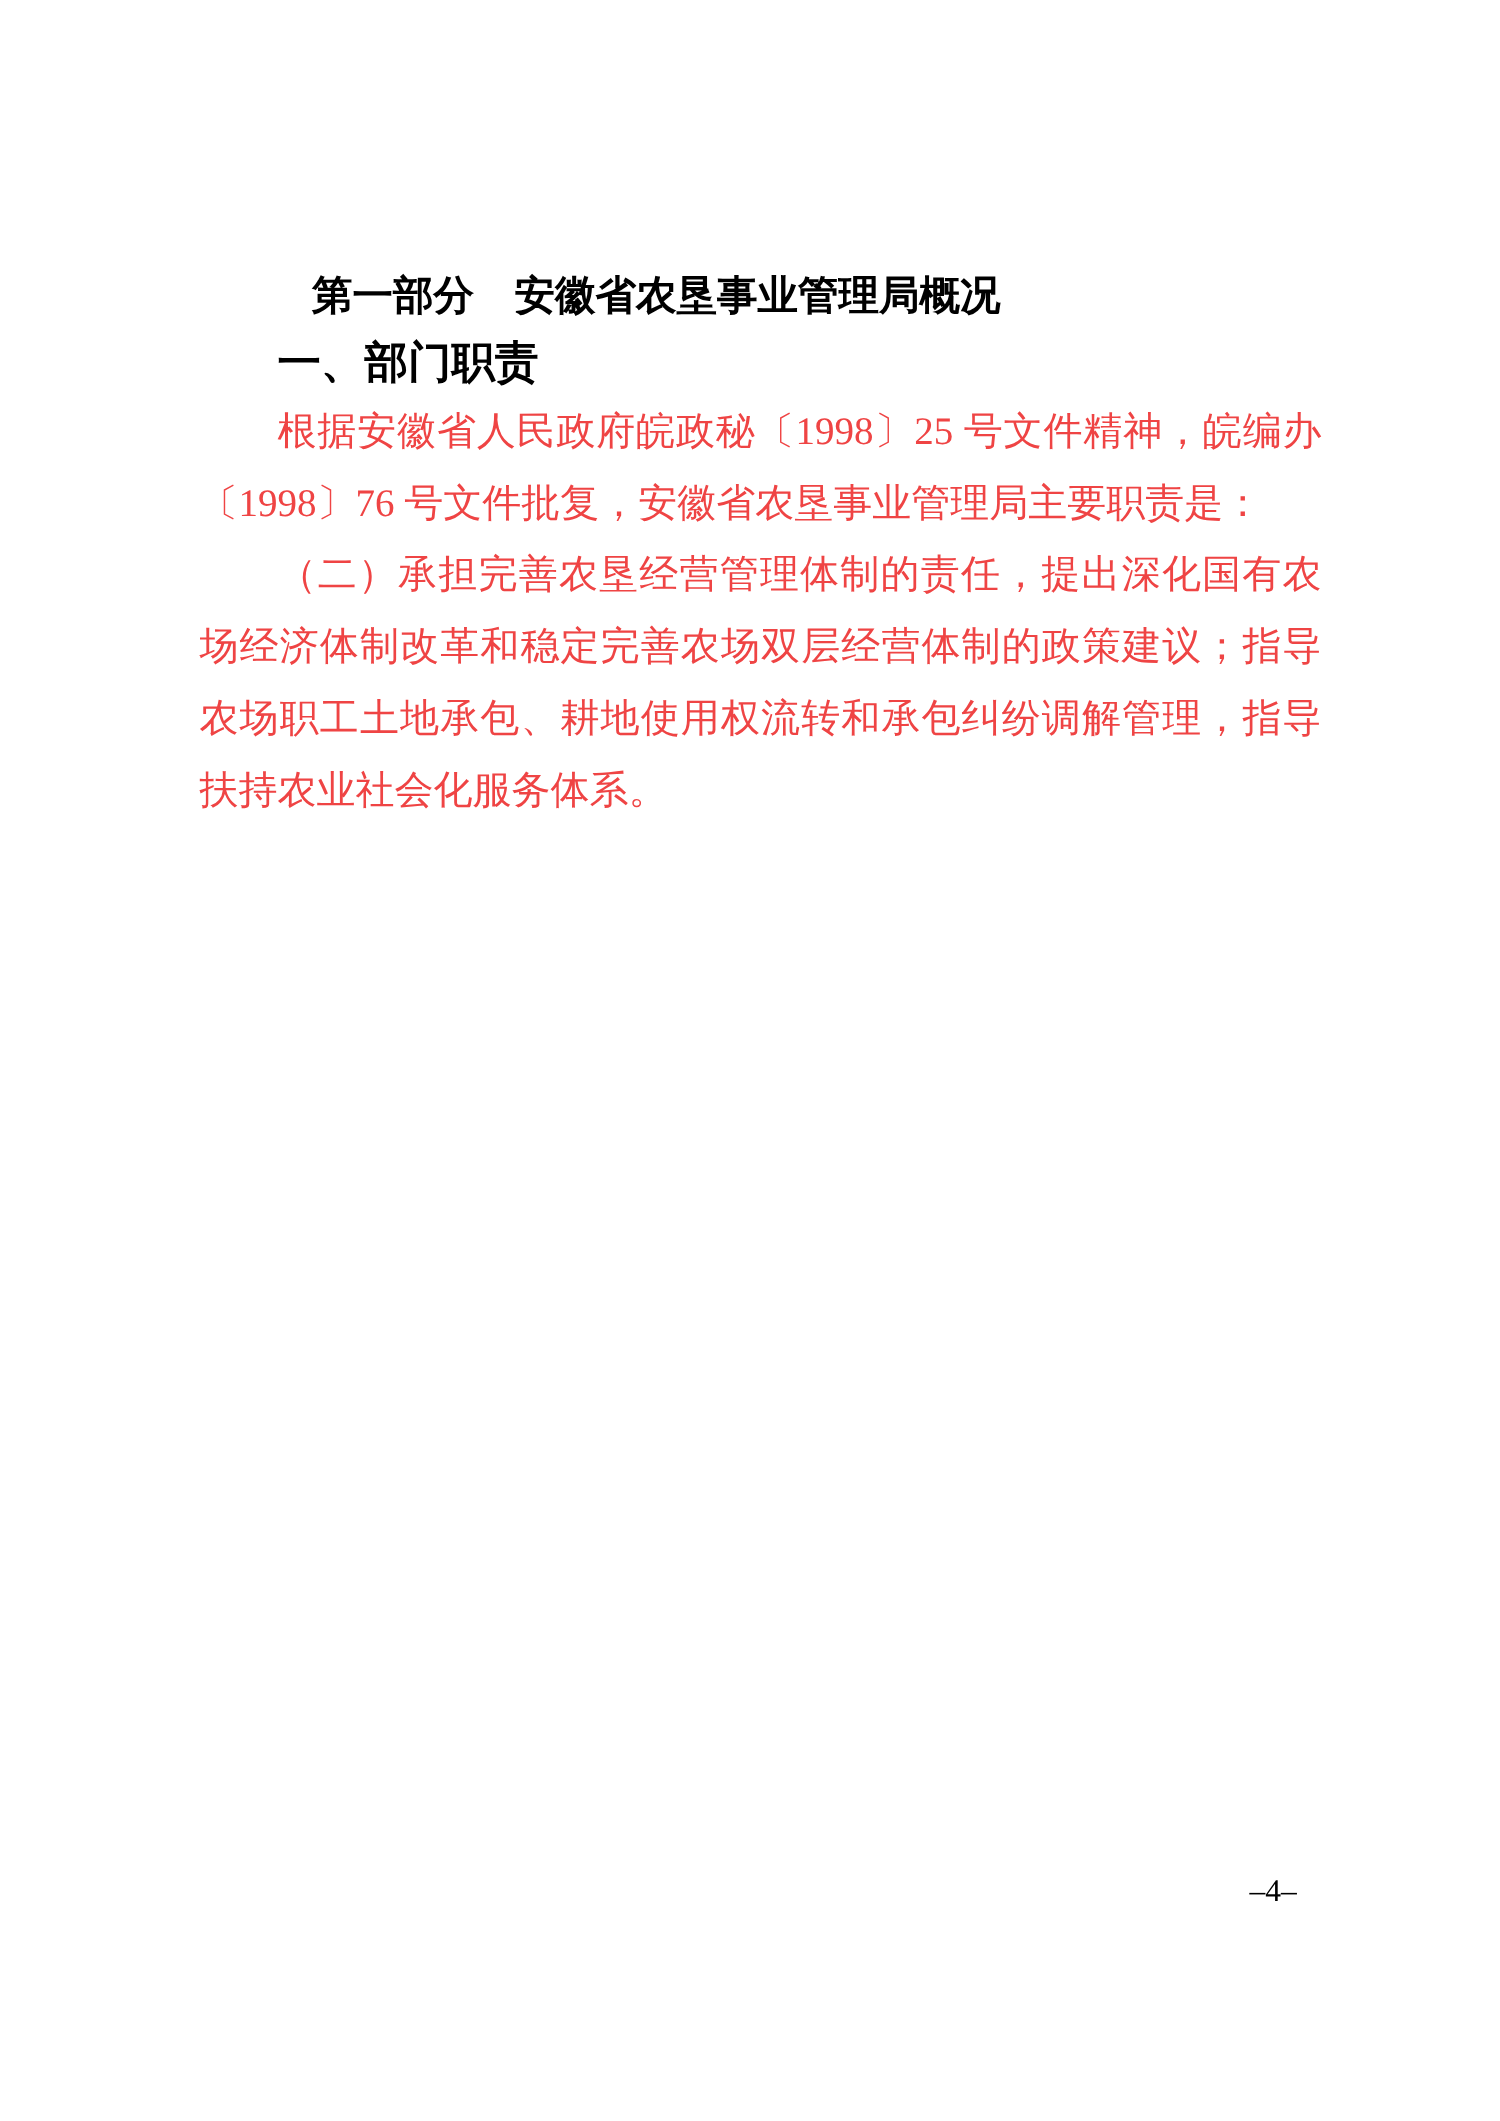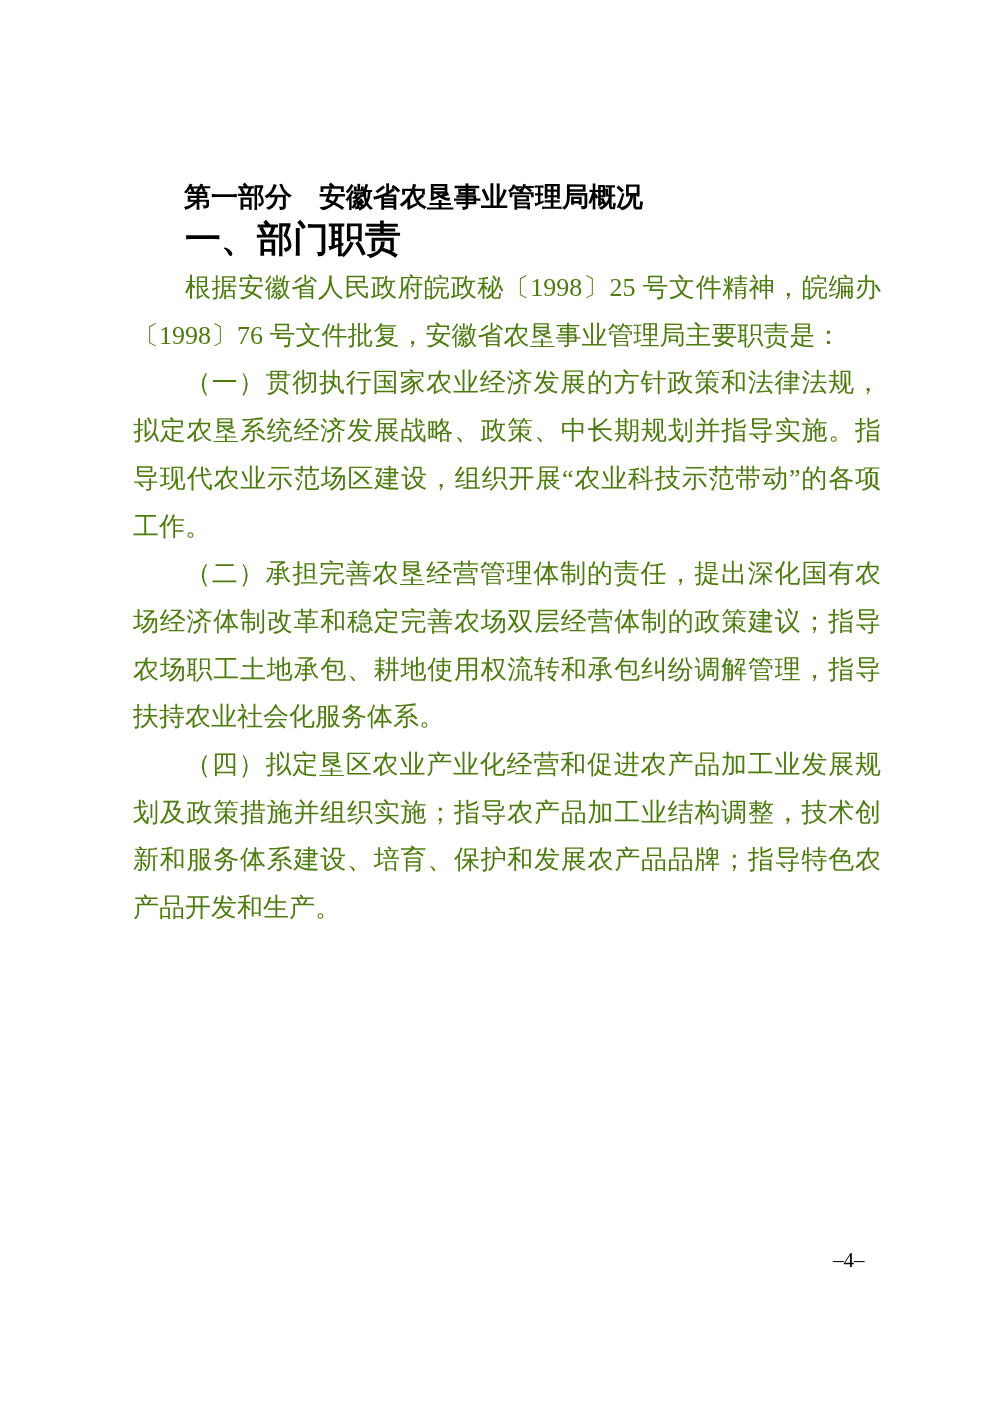--- a/index.html
+++ b/index.html
@@ -10,50 +10,50 @@
   .page {
     position: relative;
     width: 1000px;
     height: 1414px;
     background: #ffffff;
     overflow: hidden;
     color: #000000;
   }
   .doc-title {
     position: absolute;
-    left: 184px;
+    left: 208px;
     top: 181px;
     font-family: "Liberation Sans", "DejaVu Sans", sans-serif;
     font-weight: bold;
     font-size: 27px;
     line-height: 32px;
     white-space: nowrap;
     color: #000000;
   }
   .section-heading {
     position: absolute;
     left: 185px;
     top: 226px;
-    font-family: Liberation Mono, monospace;
+    font-family: Liberation Serif, serif;
     font-weight: bold;
-    font-size: 36px;
+    font-size: 29px;
     line-height: 32px;
     white-space: nowrap;
     color: #000000;
   }
   .body-text {
     position: absolute;
     left: 133px;
     top: 264px;
     width: 748px;
     font-family: "Liberation Serif", "DejaVu Serif", serif;
     font-size: 26px;
     line-height: 47.7px;
     text-align: justify;
-    color: #4d7c0f;
+    color: #ef4444;
   }
   .body-text p {
     margin: 0;
     padding: 0;
     text-indent: 52px;
   }
   .page-number {
     position: absolute;
     left: 833px;
     top: 1247px;
@@ -68,20 +68,18 @@
 <body>
 
 <div class="page">
 
   <div class="doc-title">第一部分　安徽省农垦事业管理局概况</div>
 
   <div class="section-heading">一、部门职责</div>
 
   <div class="body-text">
     <p>根据安徽省人民政府皖政秘〔1998〕25 号文件精神，皖编办〔1998〕76 号文件批复，安徽省农垦事业管理局主要职责是：</p>
-    <p>（一）贯彻执行国家农业经济发展的方针政策和法律法规，拟定农垦系统经济发展战略、政策、中长期规划并指导实施。指导现代农业示范场区建设，组织开展“农业科技示范带动”的各项工作。</p>
     <p>（二）承担完善农垦经营管理体制的责任，提出深化国有农场经济体制改革和稳定完善农场双层经营体制的政策建议；指导农场职工土地承包、耕地使用权流转和承包纠纷调解管理，指导扶持农业社会化服务体系。</p>
-    <p>（四）拟定垦区农业产业化经营和促进农产品加工业发展规划及政策措施并组织实施；指导农产品加工业结构调整，技术创新和服务体系建设、培育、保护和发展农产品品牌；指导特色农产品开发和生产。</p>
   </div>
 
   <div class="page-number">–4–</div>
 
 </div>
 
 </body></html>

